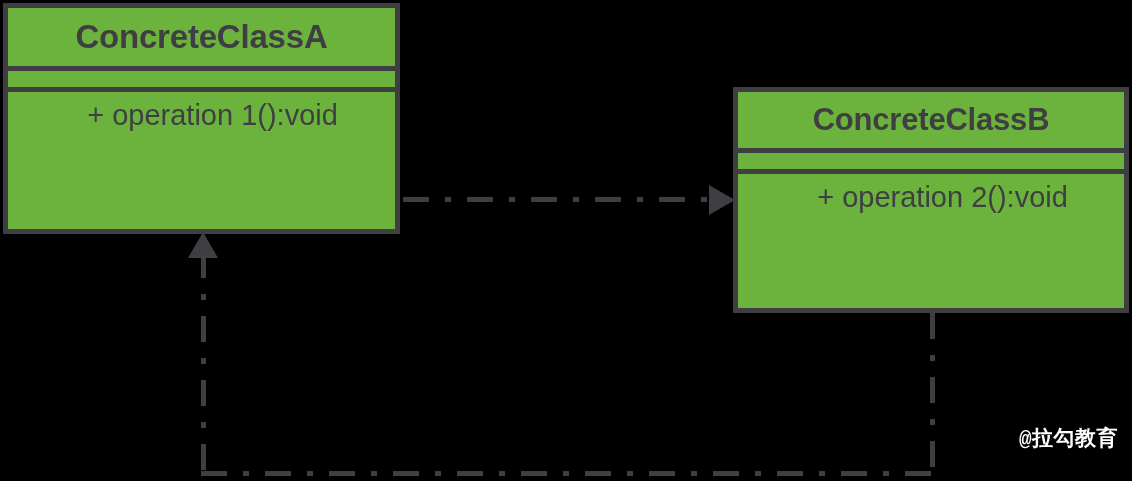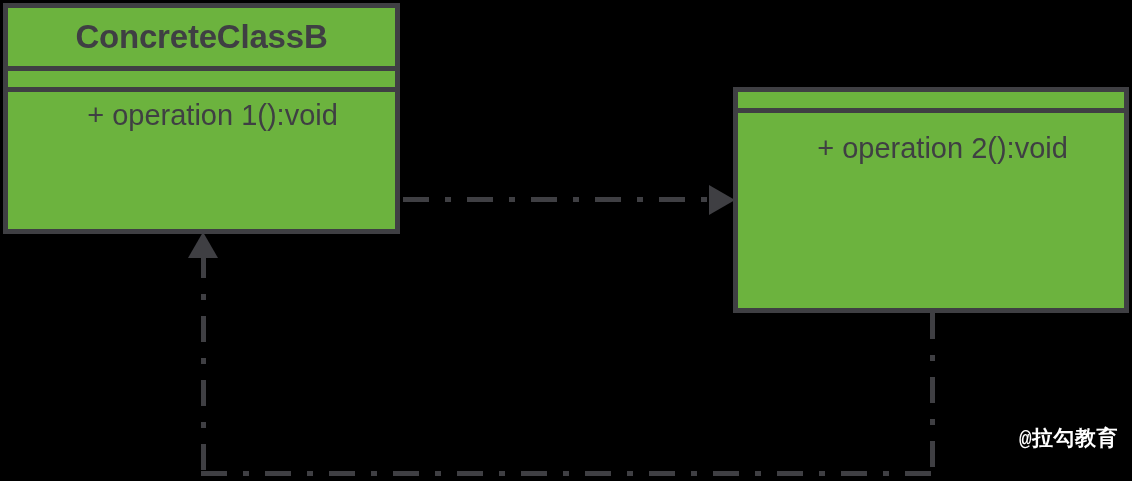--- a/index.html
+++ b/index.html
@@ -97,21 +97,20 @@
     font-size: 31px;
   }
   #class-b .uml-attrs { height: 21px; }
   #class-b .uml-ops {
     height: 134px;
     padding-left: 23px;
   }
   #class-b .uml-op-line {
     font-size: 29px;
     line-height: 46px;
-    margin-top: 12px;
   }
 
   
   .line-h {
     position: absolute;
     height: 5px;
     background-image: repeating-linear-gradient(
       to right,
       #3F3F43 0px, #3F3F43 26px,
       rgba(0,0,0,0) 26px, rgba(0,0,0,0) 42px,
@@ -185,28 +184,29 @@
     white-space: nowrap;
     font-family: Liberation Mono, monospace;
   }
 </style>
 </head>
 <body>
 
 <div id="canvas">
 
   <div class="uml-class" id="class-a">
-    <div class="uml-name">ConcreteClassB</div>
+    <div class="uml-name">ConcreteClassA</div>
     <div class="uml-attrs"></div>
     <div class="uml-ops">
       <div class="uml-op-line">+ operation 1():void</div>
     </div>
   </div>
 
   <div class="uml-class" id="class-b">
+    <div class="uml-name">ConcreteClassB</div>
     <div class="uml-attrs"></div>
     <div class="uml-ops">
       <div class="uml-op-line">+ operation 2():void</div>
     </div>
   </div>
 
   <div class="line-h" id="dep-arrow-line"></div>
   <div class="arrow-head" id="dep-arrow-head"></div>
 
   <div class="line-v" id="callback-line-vert-right"></div>

